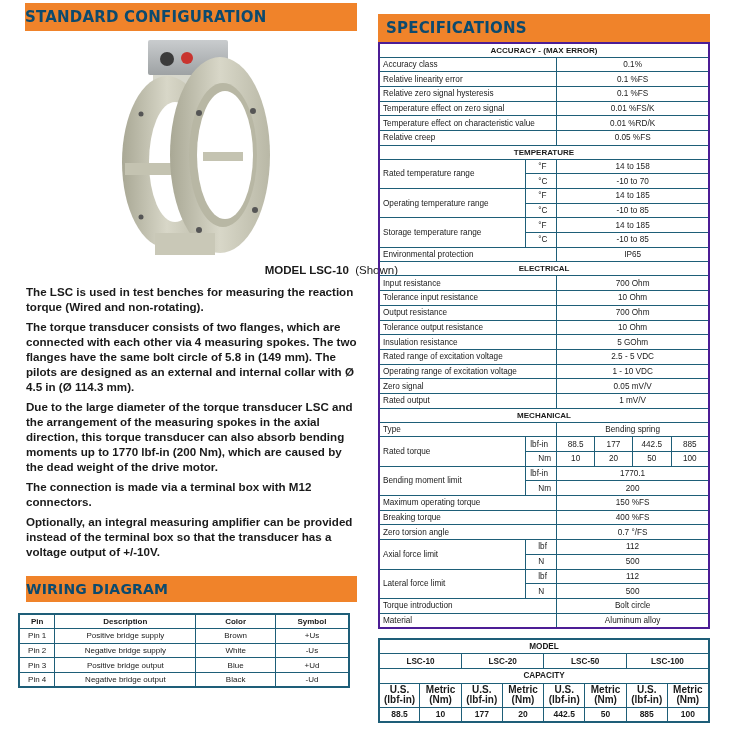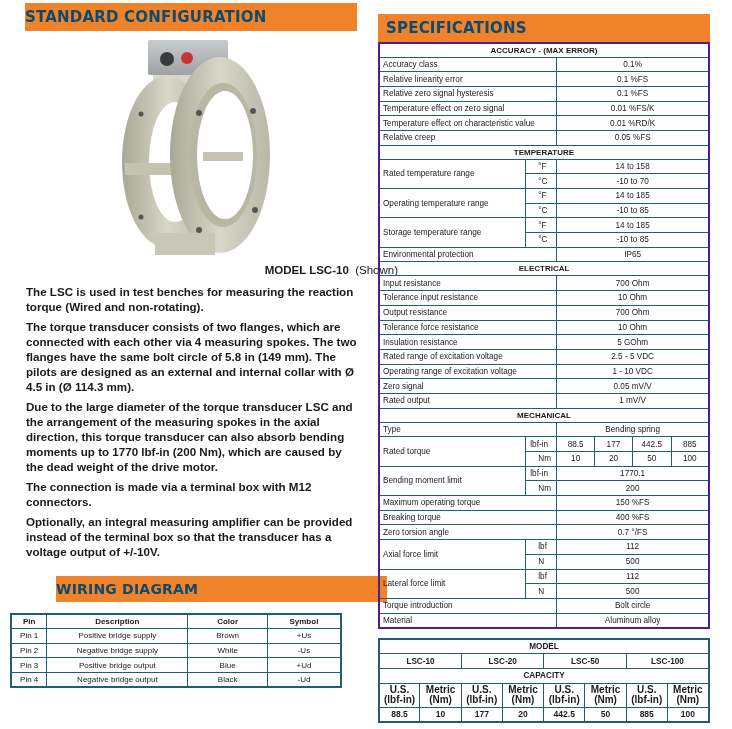--- a/index.html
+++ b/index.html
@@ -6,36 +6,36 @@
   html, body { width: 732px; height: 729px; background: #ffffff; overflow: hidden; }
   body { position: relative; font-family: "Liberation Sans", sans-serif; color: #1a1a1a; }
 
   .banner {
     position: absolute; background: #f0832a; color: #0c4a6e;
     font-family: "DejaVu Sans", sans-serif; font-weight: bold;
     text-align: left; letter-spacing: 0.2px;
   }
   #banner-std { left: 25px; top: 3px; width: 332px; height: 28px; font-size: 15px; line-height: 28px; }
   #banner-spec { left: 378px; top: 14px; width: 332px; height: 28px; font-size: 15px; line-height: 28px; padding-left: 8px; }
-  #banner-wiring { left: 26px; top: 576px; width: 331px; height: 26px; font-size: 14px; line-height: 26px; margin-left: 30px; }
+  #banner-wiring { left: 26px; top: 576px; width: 331px; height: 26px; font-size: 14px; line-height: 26px; }
 
   
   #product { position: absolute; left: 95px; top: 35px; width: 180px; height: 225px; }
 
   #model-caption { position: absolute; left: 16px; top: 264px; width: 382px; text-align: right; font-size: 11.5px; }
   #model-caption b { font-weight: bold; }
 
   #desc { position: absolute; left: 26px; top: 284px; width: 335px; font-size: 11.6px; line-height: 15px; color: #1a1a1a; }
   #desc p { margin-bottom: 5px; font-weight: bold; }
 
   table { border-collapse: collapse; position: absolute; font-family: "Liberation Sans", sans-serif; }
   td, th { border: 1px solid #1e5e78; font-size: 8.2px; height: 14.7px; padding: 0 3px; }
   th { font-weight: bold; text-align: center; }
 
-  #wiring-table { left: 10px; top: 613px; width: 332px; border: 2px solid #1e5e78; }
+  #wiring-table { left: 18px; top: 613px; width: 332px; border: 2px solid #1e5e78; }
   #wiring-table td, #wiring-table th { text-align: center; height: 14.6px; font-size: 8px; }
 
   #spec-table { left: 378px; top: 42px; width: 332px; border: 2px solid #4c1d95; }
   #spec-table td.lbl { text-align: left; }
   #spec-table td.val { text-align: center; }
   #spec-table td.unit { text-align: left; padding-left: 12px; width: 31px; }
   #spec-table th.sec { font-size: 8px; height: 14px; }
 
   #cap-table { left: 378px; top: 638px; width: 332px; border: 2px solid #1e5e78; padding-left: 17px; }
   #cap-table td, #cap-table th { text-align: center; }
@@ -225,21 +225,21 @@
       </tr>
   <tr>
         <td class="lbl" colspan="2">Tolerance input resistance</td>
         <td class="val" colspan="4">10 Ohm</td>
       </tr>
   <tr>
         <td class="lbl" colspan="2">Output resistance</td>
         <td class="val" colspan="4">700 Ohm</td>
       </tr>
   <tr>
-        <td class="lbl" colspan="2">Tolerance force resistance</td>
+        <td class="lbl" colspan="2">Tolerance output resistance</td>
         <td class="val" colspan="4">10 Ohm</td>
       </tr>
   <tr>
         <td class="lbl" colspan="2">Insulation resistance</td>
         <td class="val" colspan="4">5 GOhm</td>
       </tr>
   <tr>
         <td class="lbl" colspan="2">Rated range of excitation voltage</td>
         <td class="val" colspan="4">2.5 - 5 VDC</td>
       </tr>

